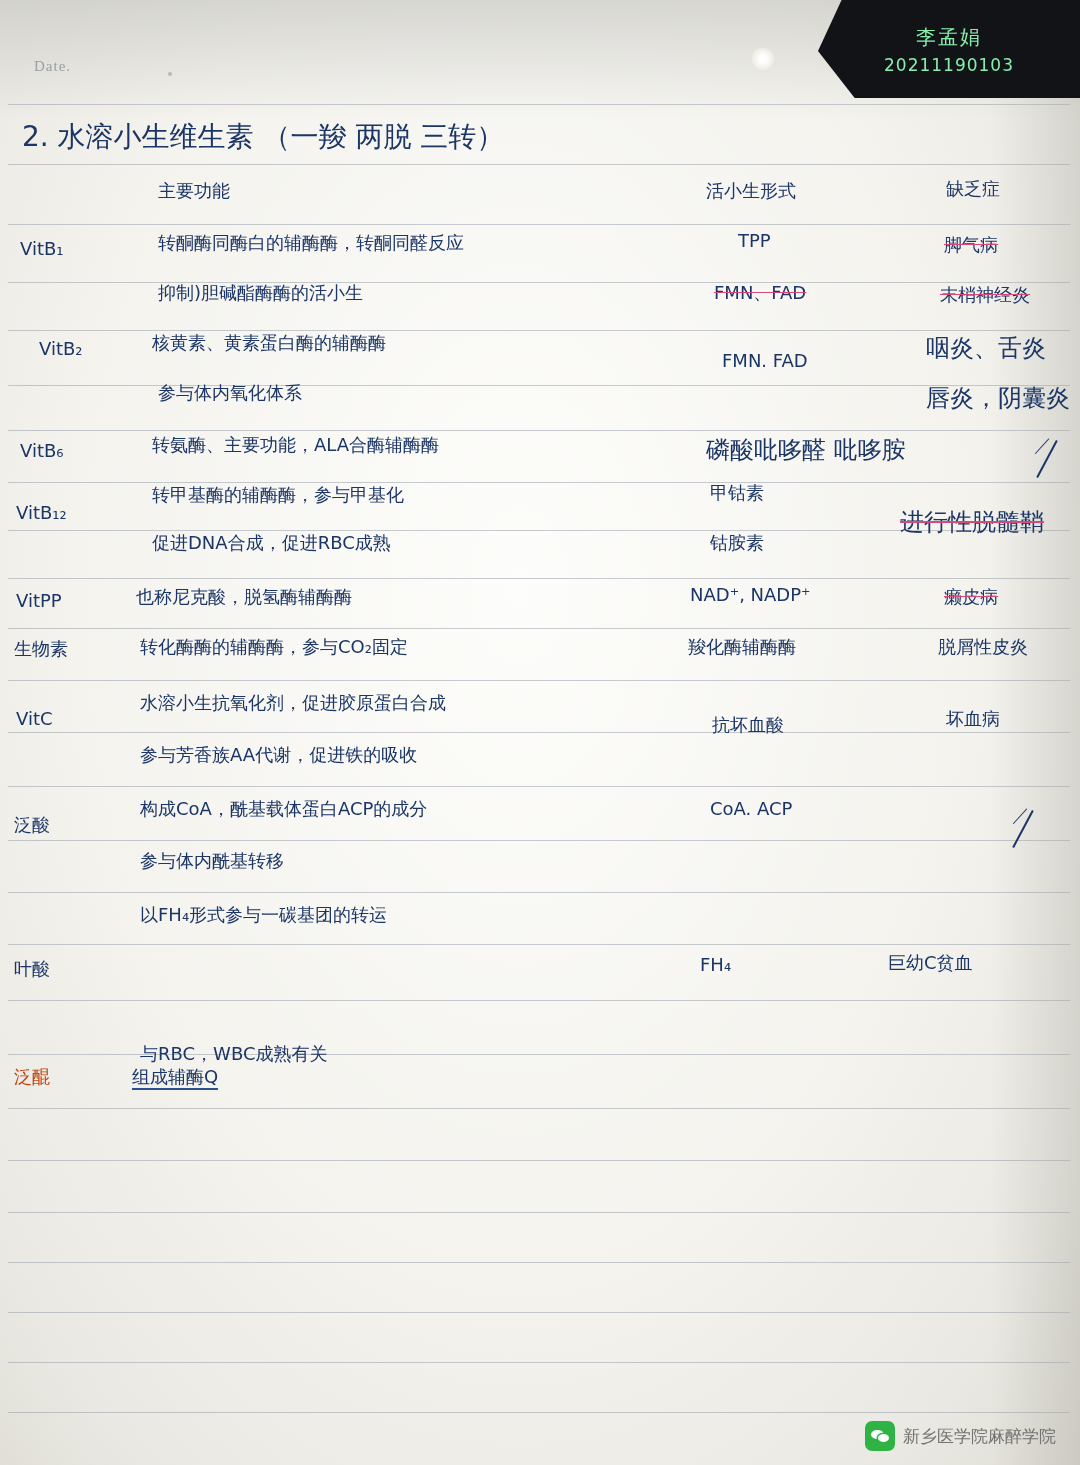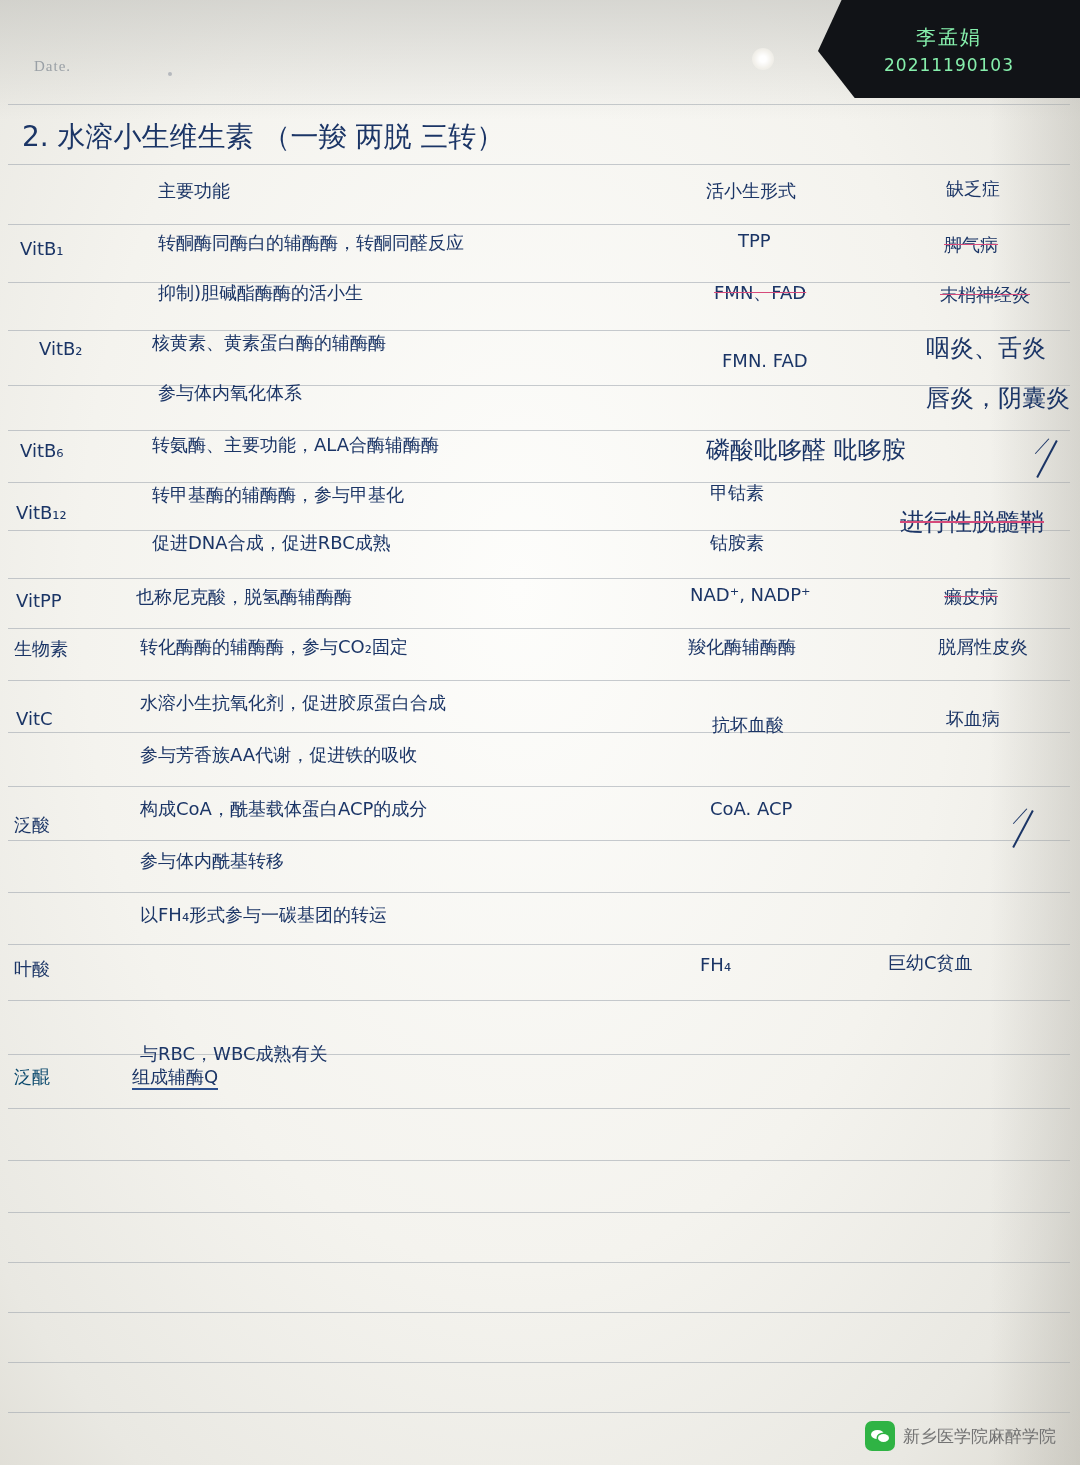--- a/index.html
+++ b/index.html
@@ -107,21 +107,21 @@
   }
   
   .hw {
     position: absolute;
     font-family: "DejaVu Sans", sans-serif;
     color: #1d2b46;
     white-space: nowrap;
     line-height: 1.05;
   }
   .ink-blue   { color: #1b3566; }
-  .ink-teal   { color: #0c4a6e; }
+  .ink-teal   { color: #c2410c; }
   .s28 { font-size: 28px; }
   .s26 { font-size: 18px; }
   .s24 { font-size: 24px; }
   .sk { text-decoration: line-through; text-decoration-color: #d64a7a; }
   .ul-blue { border-bottom: 2px solid #2b4f8f; padding-bottom: 1px; }
   .slash {
     position: absolute;
     width: 2px;
     height: 42px;
     background: #1b3566;

